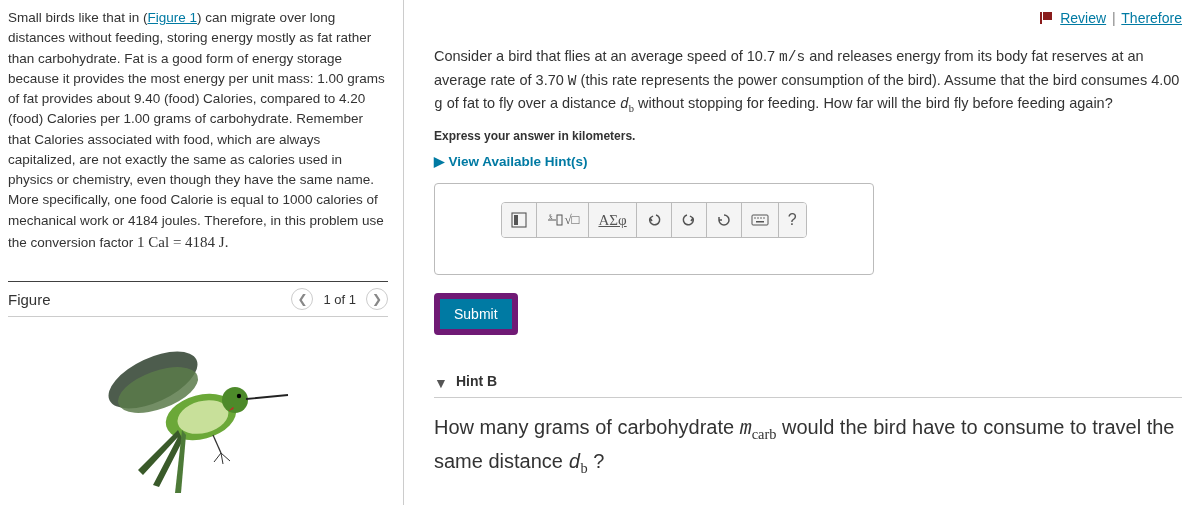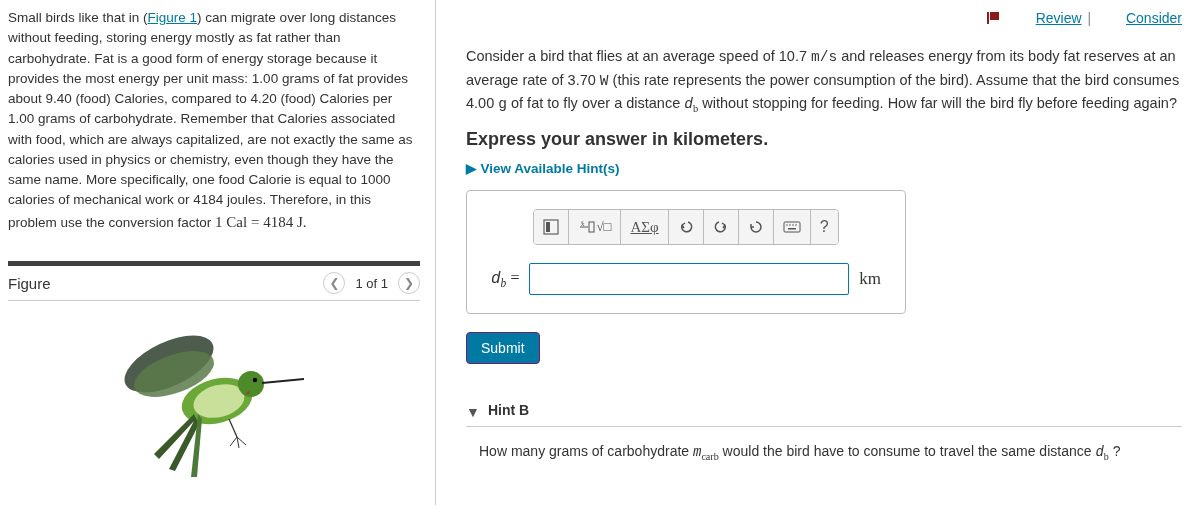--- a/index.html
+++ b/index.html
@@ -1,51 +1,51 @@
 <!DOCTYPE html>
 <html><head>
   <meta charset="utf-8">
   <style>
     * { box-sizing: border-box; margin: 0; padding: 0; }
     body { font-family: Arial, Helvetica, sans-serif; font-size: 14px; color: #333; background: #fff; width: 1200px; height: 505px; overflow: hidden; }
     .container { display: flex; height: 100%; }
-    .left-col { width: 436px; padding: 8px 15px 8px 8px; border-right: 1px solid #ccc; overflow: hidden; }
+    .left-col { width: 404px; padding: 8px 15px 8px 8px; border-right: 1px solid #ccc; overflow: hidden; }
     .left-col p { line-height: 1.5; font-size: 13.5px; }
     .fig-link { color: #007aa3; text-decoration: underline; }
-    .figure-section { margin-top: 28px; border-top: 5px solid #404040; padding-top: 0; }
+    .figure-section { margin-top: 28px; border-top: 1px solid #404040; padding-top: 0; }
     .figure-header { display: flex; align-items: center; justify-content: space-between; padding: 6px 0; border-bottom: 1px solid #ccc; margin-bottom: 18px; }
     .figure-title { font-size: 15px; font-weight: normal; }
     .fig-nav { display: flex; align-items: center; gap: 6px; }
     .nav-btn { width: 22px; height: 22px; border-radius: 50%; border: 1px solid #ccc; background: #fff; display: inline-flex; align-items: center; justify-content: center; cursor: pointer; color: #888; font-size: 12px; }
     .fig-count { font-size: 13px; padding: 0 4px; }
     .figure-img { text-align: center; padding-top: 10px; }
     .bird-svg { width: 230px; height: 150px; }
 
     .right-col { flex: 1; padding: 10px 18px 10px 30px; position: relative; }
     .top-links { text-align: right; margin-bottom: 18px; font-size: 14px; }
-    .top-links a { color: #007aa3; text-decoration: underline; margin-left: 29px; }
+    .top-links a { color: #007aa3; text-decoration: underline; }
     .top-links .sep { color: #888; padding: 0 2px; }
     .flag-icon { display: inline-block; vertical-align: middle; margin-right: 2px; }
     .prompt { line-height: 1.55; font-size: 14.5px; margin-bottom: 12px; }
-    .instr { font-weight: bold; font-size: 18px; margin-bottom: 10px; }
+    .instr { font-weight: bold; font-size: 12px; margin-bottom: 10px; }
     .hints { color: #007aa3; font-weight: bold; font-size: 13.5px; cursor: pointer; margin-bottom: 14px; display: inline-flex; align-items: center; gap: 4px; }
     .input-panel { border: 1px solid #bbb; border-radius: 4px; padding: 18px 24px; margin-bottom: 18px; width: 440px; position: relative; }
     .toolbar { display: flex; align-items: center; border: 1px solid #bbb; border-radius: 4px; height: 36px; overflow: hidden; width: fit-content; margin: 0 auto 18px; background: #fff; }
     .tool-btn { border: none; border-right: 1px solid #bbb; height: 100%; padding: 0 9px; background: #f4f4f4; cursor: pointer; display: inline-flex; align-items: center; justify-content: center; font-size: 16px; color: #555; }
     .tool-btn:last-child { border-right: none; }
     .eq-row { display: flex; align-items: center; gap: 10px; font-size: 16px; }
     .eq-label { font-style: italic; font-family: 'Times New Roman', serif; }
     .eq-input { flex: 1; height: 32px; border: 1px solid #007aa3; border-radius: 2px; padding: 4px 6px; font-size: 15px; width: 290px; }
     .unit { font-family: 'Times New Roman', serif; font-size: 17px; }
-    .submit-btn { background: #007aa3; color: #fff; border: 1px solid #701a75; border-radius: 4px; padding: 7px 14px; font-size: 14px; cursor: pointer; }
+    .submit-btn { background: #007aa3; color: #fff; border: 6px solid #701a75; border-radius: 4px; padding: 7px 14px; font-size: 14px; cursor: pointer; }
 
     .part-b { margin-top: 34px; }
     .part-header { font-weight: bold; font-size: 14px; padding: 4px 0 8px 22px; position: relative; border-bottom: 1px solid #ccc; margin-bottom: 14px; }
     .part-caret { position: absolute; left: 0; top: 6px; color: #555; }
-    .part-prompt { font-size: 14px; line-height: 1.5; margin-bottom: 10px; margin-left: 13px; }
+    .part-prompt { font-size: 20px; line-height: 1.5; margin-bottom: 10px; }
     .mi { font-style: italic; font-family: Liberation Mono, monospace; }
     .sub { font-size: 0.72em; vertical-align: sub; font-family: 'Times New Roman', serif; }
   </style>
 </head>
 <body>
 
 <div class="container">
 
   <div class="left-col">
     <p>
@@ -85,21 +85,21 @@
   <div class="right-col">
     <div class="top-links">
       <span class="flag-icon">
         <svg width="14" height="12" viewBox="0 0 14 12">
             <rect x="0" y="0" width="2" height="12" fill="#8a1c1c"></rect>
             <rect x="3" y="0" width="9" height="8" fill="#8a1c1c"></rect>
           </svg>
       </span>
       <a href="#">Review</a>
       <span class="sep">|</span>
-      <a href="#">Consider</a>
+      <a href="#">Therefore</a>
     </div>
 
     <p class="prompt">
       <span>Consider a bird that flies at an average speed of 10.7 </span><span class="mi" style="font-style:normal;">m/s</span><span> and releases energy from its body fat reserves at an average rate of 3.70 </span><span class="mi" style="font-style:normal;">W</span><span> (this rate represents the power consumption of the bird). Assume that the bird consumes 4.00 </span><span class="mi" style="font-style:normal;">g</span><span> of fat to fly over a distance </span><span class="mi">d</span><span class="sub">b</span><span> without stopping for feeding. How far will the bird fly before feeding again?</span>
     </p>
 
     <p class="instr">Express your answer in kilometers.</p>
 
     <div class="hints">
       <span>▶</span>
@@ -145,27 +145,20 @@
               <circle cx="4" cy="5" r="0.8" fill="#555"></circle>
               <circle cx="7" cy="5" r="0.8" fill="#555"></circle>
               <circle cx="10" cy="5" r="0.8" fill="#555"></circle>
               <circle cx="13" cy="5" r="0.8" fill="#555"></circle>
               <rect x="5" y="8" width="8" height="1.5" fill="#555"></rect>
             </svg>
         </button>
         <button class="tool-btn">?</button>
       </div>
 
-      <div class="eq-row">
-        <span class="eq-label">
-          <span class="mi">d</span><span class="sub">b</span><span style="font-style:normal;"> =</span>
-        </span>
-        <input type="text" class="eq-input" style="">
-        <span class="unit">km</span>
-      </div>
     </div>
 
     <button class="submit-btn">Submit</button>
 
     <div class="part-b">
       <div class="part-header">
         <span class="part-caret">▼</span>
         <span>Hint B</span>
       </div>
       <p class="part-prompt">

